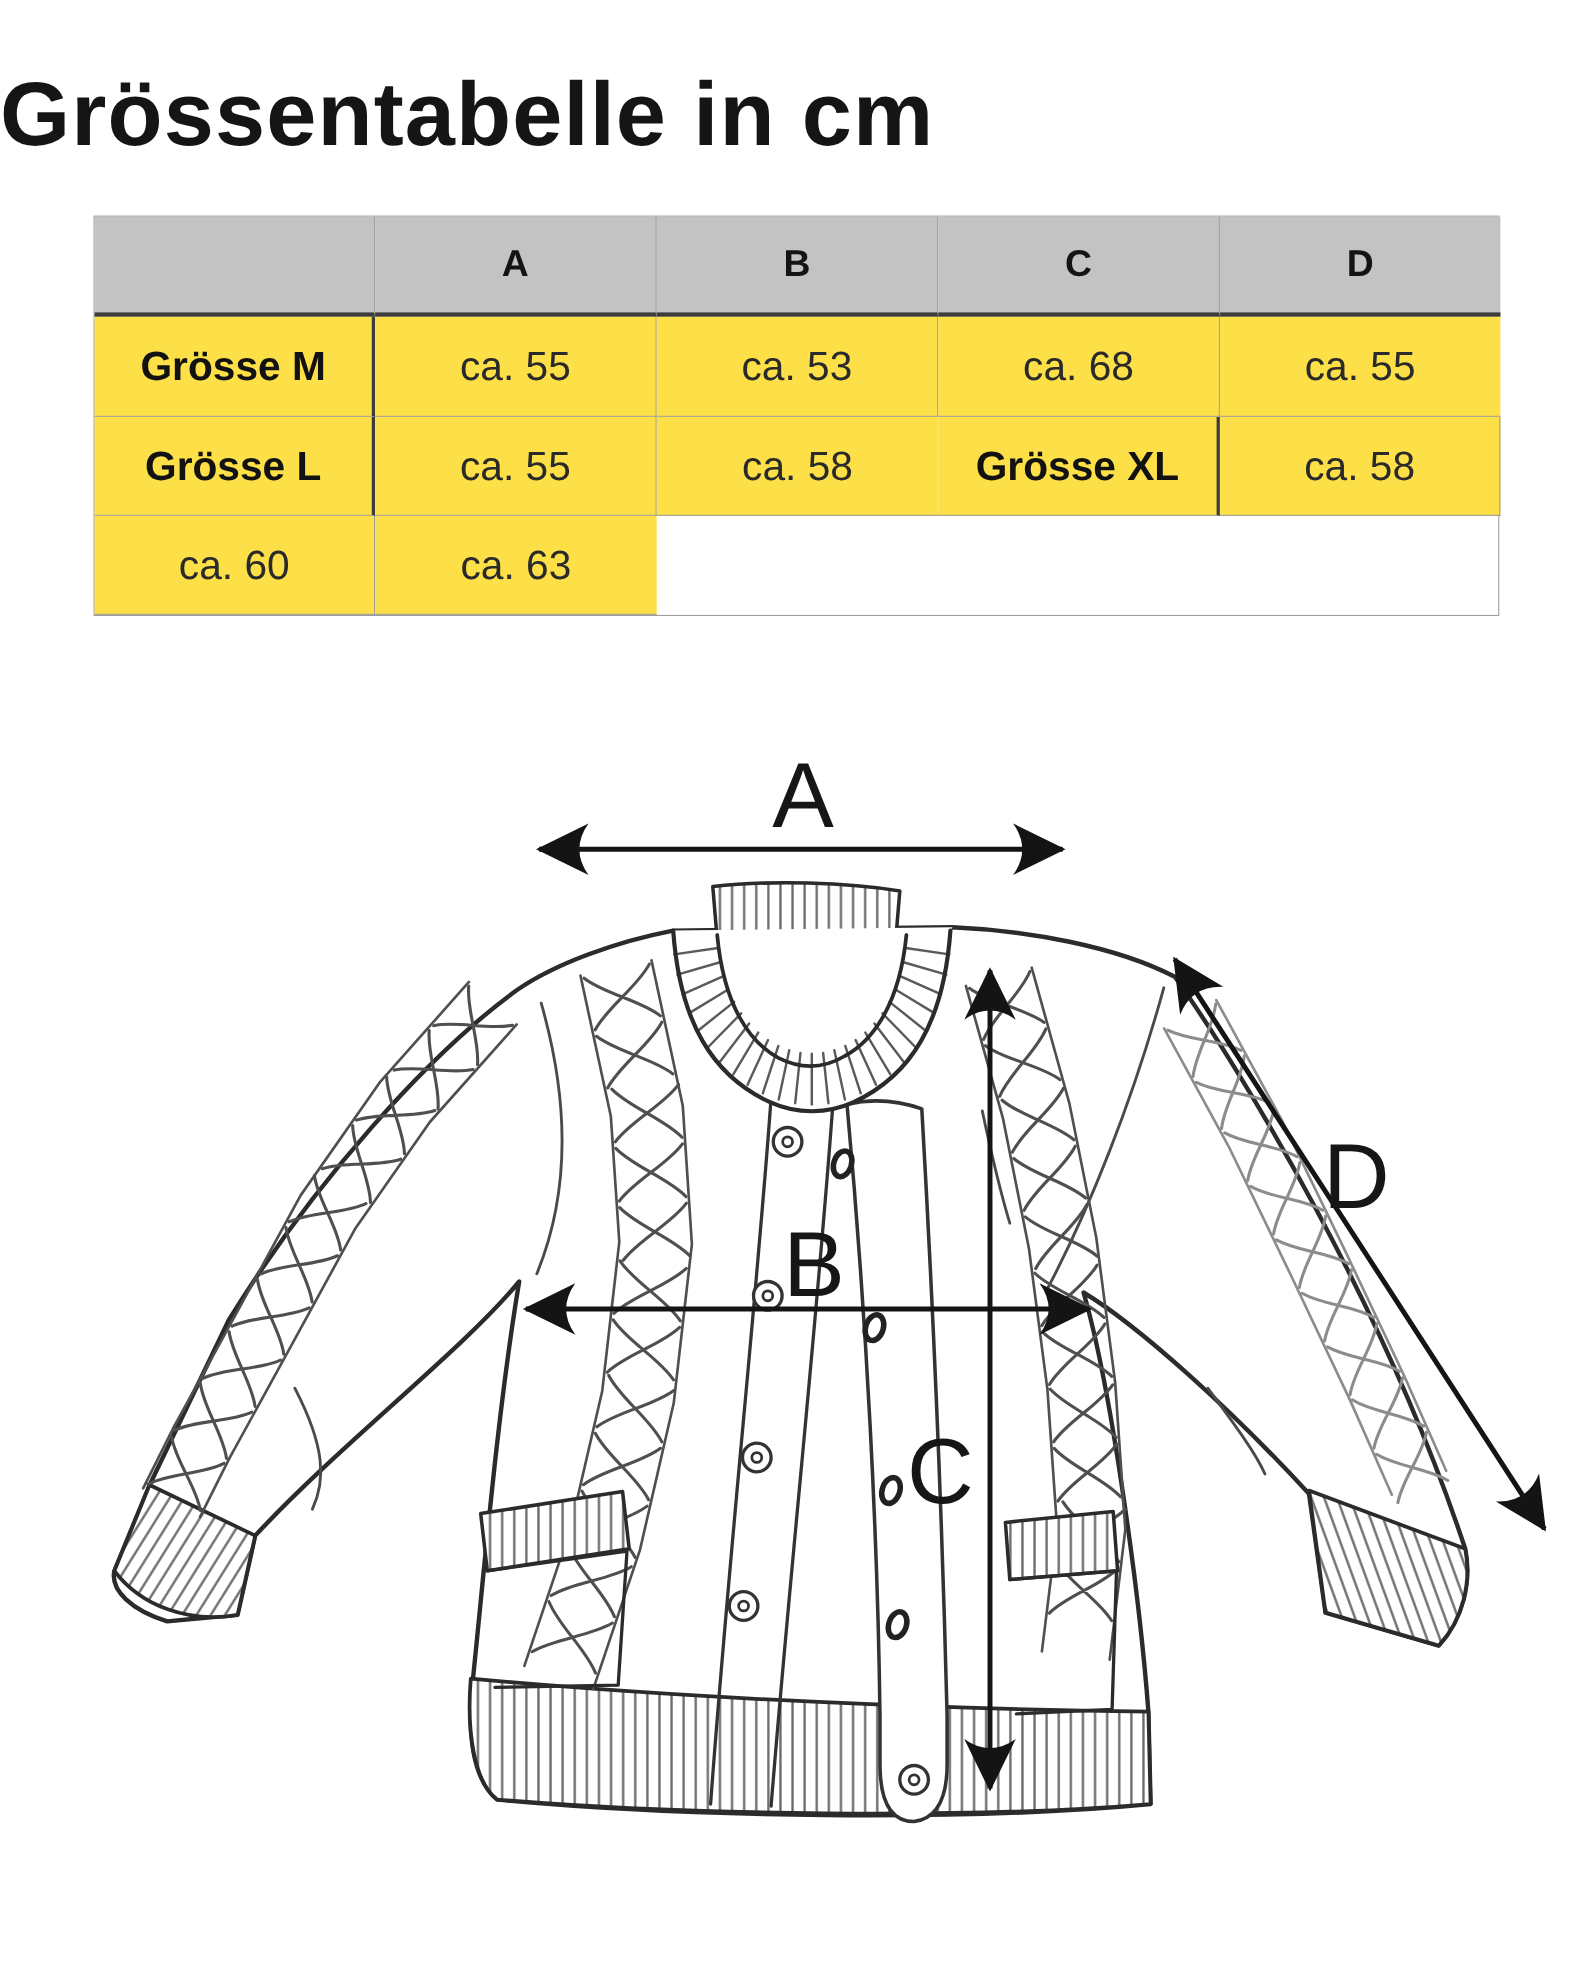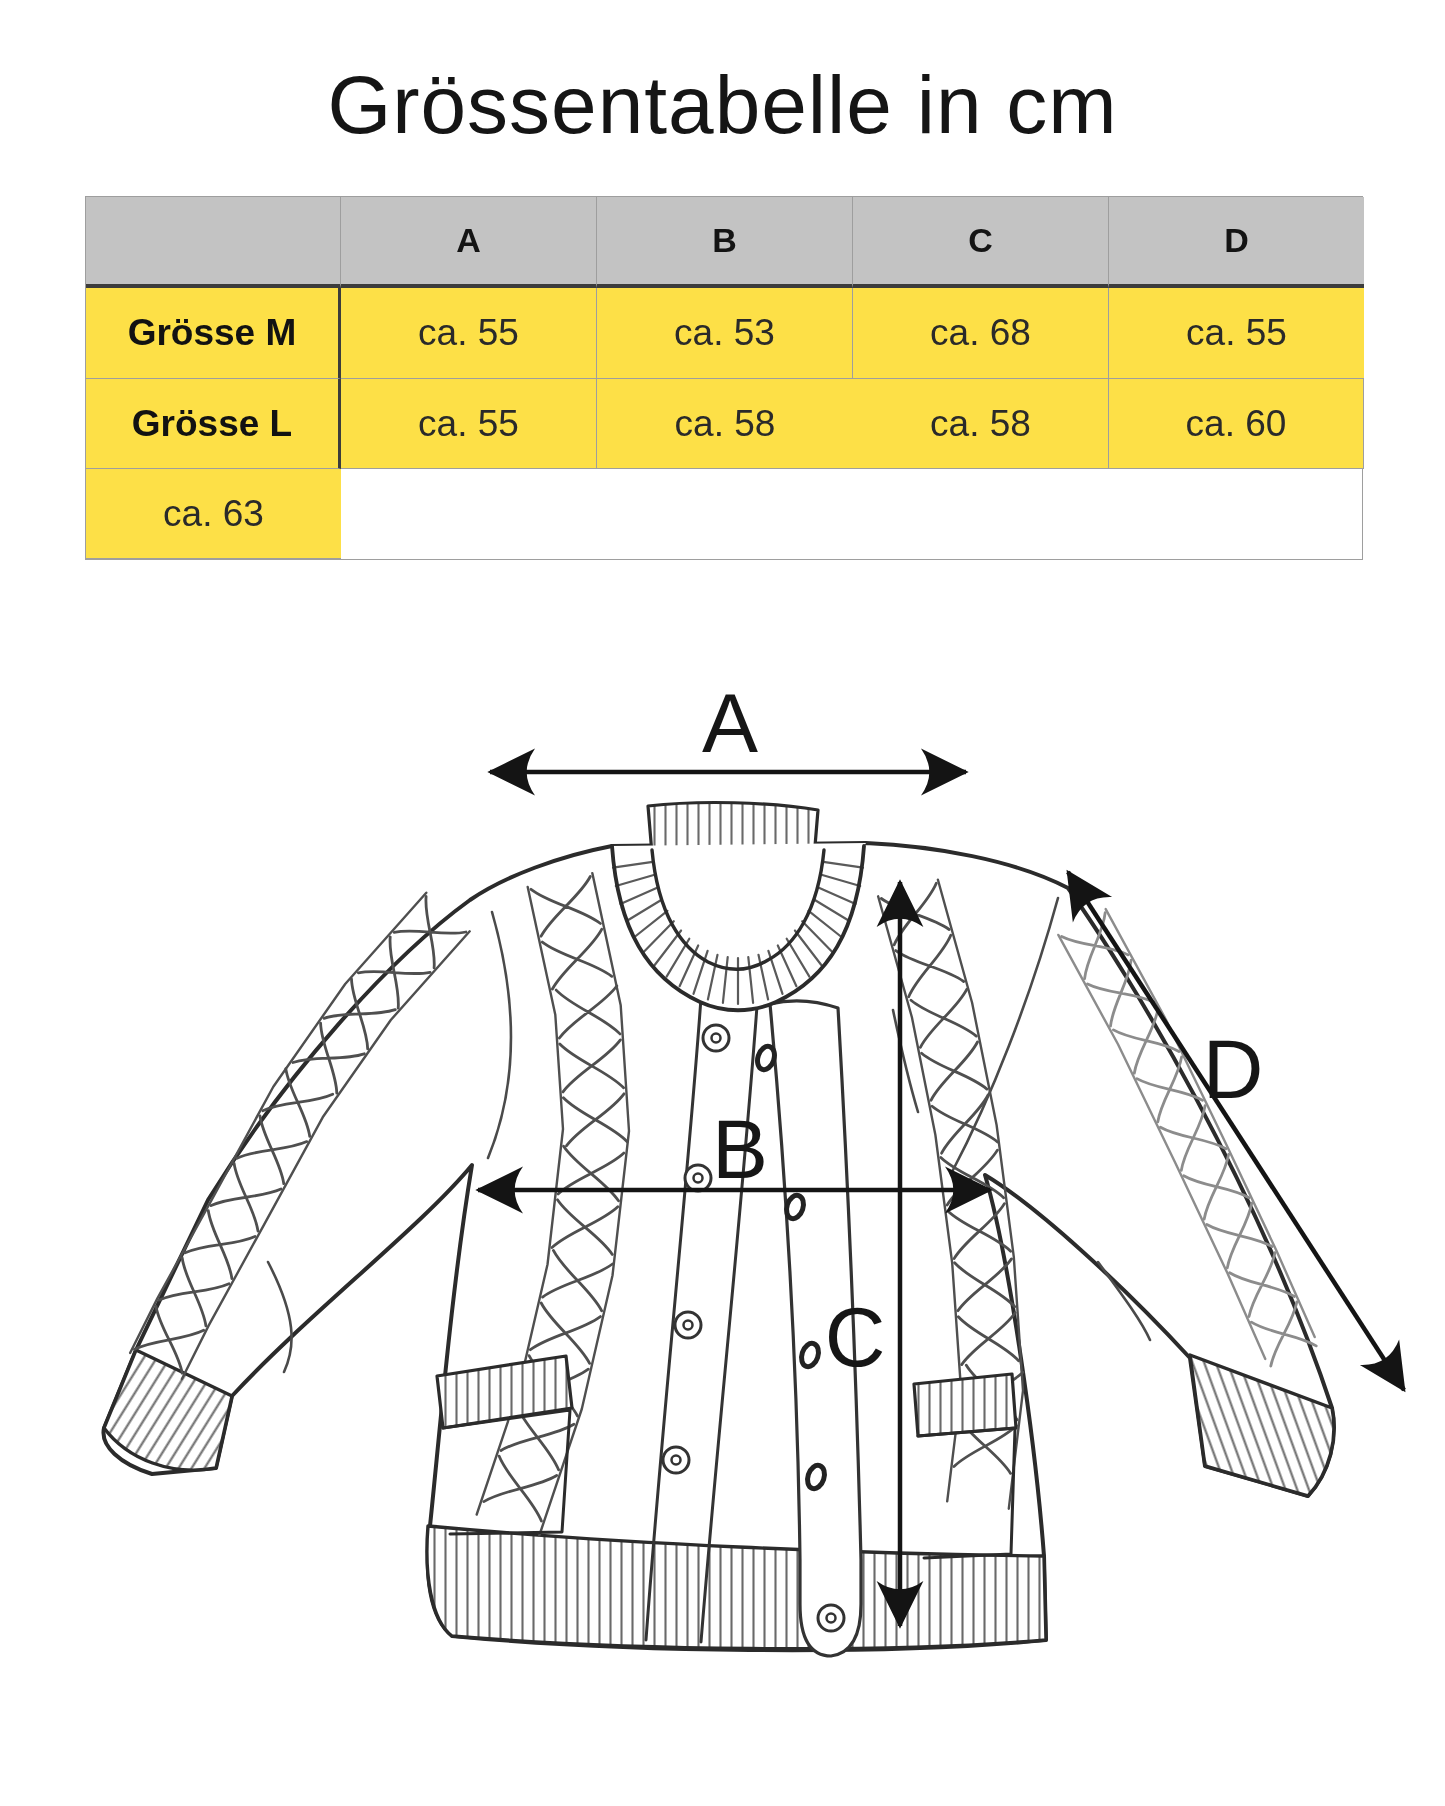--- a/index.html
+++ b/index.html
@@ -1,19 +1,19 @@
 <!DOCTYPE html>
 <html><head>
 <meta charset="utf-8">
 <style>
   html,body{margin:0;padding:0;background:#ffffff;}
   body{font-family:"Liberation Sans", sans-serif;}
   .page{position:relative;width:1445px;height:1806px;background:#fff;overflow:hidden;}
-  .title{position:absolute;left:0;top:58px;width:1445px;text-align:center;
-         font-size:82px;font-weight:400;color:#151515;letter-spacing:1px;}
+  .title{position:absolute;left:0;top:58px;width:1445px;text-align:left;
+         font-size:82px;font-weight:700;color:#151515;letter-spacing:1px;}
   .size-table{position:absolute;left:85px;top:196px;width:1278px;
       display:grid;grid-template-columns:255px 256px 256px 256px 255px;
       grid-template-rows:91px 91px 90px 90px;
       border:1px solid #9e9e9e;box-sizing:border-box;}
   .cell{box-sizing:border-box;display:flex;align-items:center;justify-content:center;
       border-right:1px solid #9e9e9e;border-bottom:1px solid #9e9e9e;background:#fde047;}
   .cell.last{border-right:none;}
   .th{background:#c3c3c3;border-bottom:4px solid #3c3c3c;font-weight:bold;
       font-size:34px;color:#141414;}
   .rl{font-weight:bold;font-size:37px;color:#121212;border-right:3px solid #3c3c3c;}
@@ -39,20 +39,21 @@
     <div class="cell rl">Grösse M</div>
     <div class="cell td">ca. 55</div>
     <div class="cell td">ca. 53</div>
     <div class="cell td">ca. 68</div>
     <div class="cell td last">ca. 55</div>
 
     <div class="cell rl">Grösse L</div>
     <div class="cell td">ca. 55</div>
     <div class="cell td last">ca. 58</div>
 
+    <div class="cell rl">Grösse XL</div>
     <div class="cell td">ca. 58</div>
     <div class="cell td">ca. 60</div>
     <div class="cell td last">ca. 63</div>
   </div>
 
   <div class="diagram">
   <svg width="1445" height="1206" viewBox="0 600 1445 1206">
     <defs>
       <marker id="ah" viewBox="0 0 12 12" refX="10.8" refY="6" markerWidth="12" markerHeight="12" orient="auto-start-reverse">
         <path d="M0.8,0.8 Q4.5,6 0.8,11.2 L11.4,6 Z" fill="#141414"></path>

